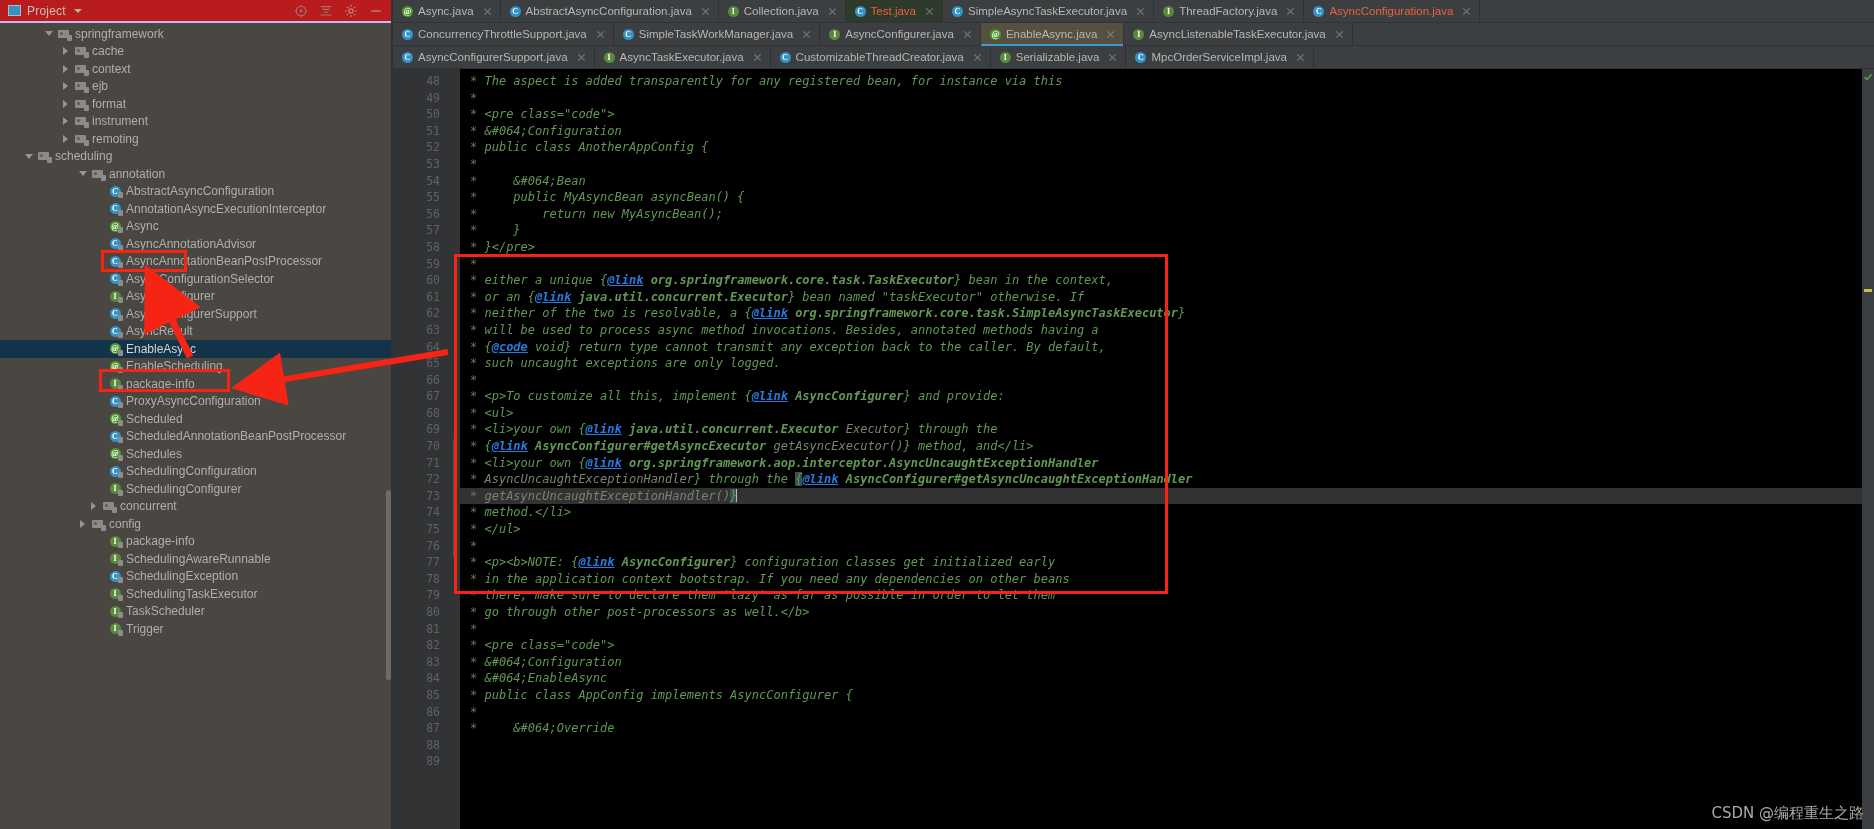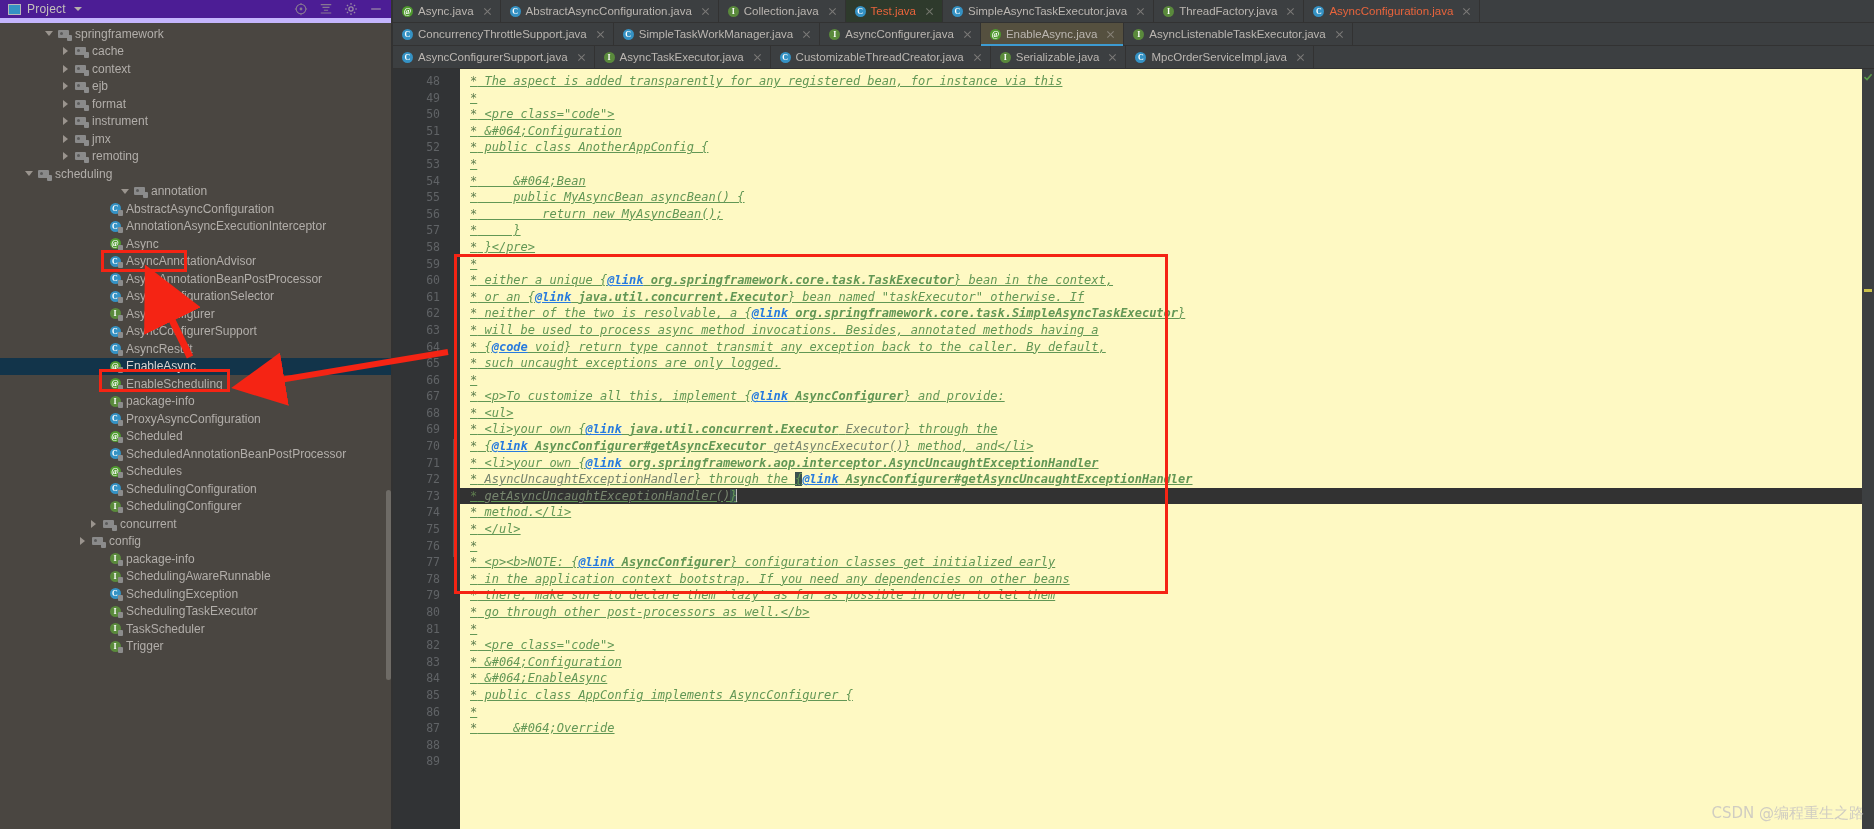--- a/index.html
+++ b/index.html
@@ -14,24 +14,24 @@
   
   #project-panel {
     width: 393px; height: 829px;
     background: #4a4641;
     display: flex; flex-direction: column;
     position: relative;
     flex: 0 0 393px;
   }
   #project-toolbar {
     height: 23px; min-height: 23px;
-    background: #4c1d95;
+    background: #b91c1c;
     display: flex; align-items: center;
     padding: 0 6px 0 8px;
-    border-bottom: 5px solid #c4b5fd;
+    border-bottom: 2px solid #c4b5fd;
   }
   .pt-left { display: flex; align-items: center; gap: 6px; }
   .proj-ico {
     width: 13px; height: 11px;
     border: 1px solid #b8b8b8;
     background: #3592c4;
     display: inline-block;
   }
   #project-label {
     color: #c4c0bb; font-size: 12px; letter-spacing: .2px;
@@ -157,42 +157,42 @@
   }
   .tab-x::before, .tab-x::after {
     content:""; position:absolute; left:1px; top:5px; width:9px; height:1px; background:#b0aba6;
   }
   .tab-x::before { transform: rotate(45deg); }
   .tab-x::after  { transform: rotate(-45deg); }
   .tab-spacer { flex:1; background:#3c3f41; border-bottom:0; }
 
   
   #code-wrap {
-    flex: 1; display: flex; background: #fef9c3; position: relative; overflow: hidden;
+    flex: 1; display: flex; background: #000000; position: relative; overflow: hidden;
   }
   #gutter {
     width: 56px; flex: 0 0 56px; background: #313335;
     padding-top: 4px; text-align: right;
     font-family: "DejaVu Sans Mono", monospace; font-size: 11.5px;
     color: #606366; user-select:none;
   }
   .gl { height: 16.6px; line-height: 16.6px; padding-right: 9px; }
   #fold-strip {
     width: 11px; flex: 0 0 11px; background: #313335; position: relative;
   }
   #fold-bar {
     position: absolute; left: 4px; top: 370px; width: 2px; height: 118px; background: #555;
   }
   #code-body {
     flex: 1; position: relative; padding-top: 4px; overflow: hidden;
     font-family: "DejaVu Sans Mono", monospace; font-size: 12px;
   }
   .cl {
     height: 16.6px; line-height: 16.6px; white-space: pre; padding-left: 10px;
-    color: #629755; font-style: italic; text-decoration: underline;
+    color: #629755; font-style: italic;
   }
   .cl.caret-line { background: #323232; }
   .star{ color: #5f7e4f; font-style: italic; }
   .link{ color: #287bde; text-decoration: underline; font-style: italic; font-weight: bold;}
   .linkref { color: #629755; font-style: italic; font-weight: bold; }
   .lbl { color: #77856e; font-style: italic; }
   .brace-hl { background: #3b514d; }
   .caret {
     display: inline-block; width: 1px; height: 13px; background: #bbb;
     vertical-align: -2px; margin-left: -1px;
@@ -290,37 +290,30 @@
           <span class="ti pkg">
             <span class="lock"></span>
           </span>
           <span class="tree-label">instrument</span>
         </div>
         <div class="tree-row" style="padding-left: 61px;">
           <span class="tw collapsed"></span>
           <span class="ti pkg">
             <span class="lock"></span>
           </span>
-          <span class="tree-label">jmx</span>
-        </div>
-        <div class="tree-row" style="padding-left: 61px;">
-          <span class="tw collapsed"></span>
-          <span class="ti pkg">
-            <span class="lock"></span>
-          </span>
           <span class="tree-label">remoting</span>
         </div>
         <div class="tree-row" style="padding-left: 24px;">
           <span class="tw expanded"></span>
           <span class="ti pkg">
             <span class="lock"></span>
           </span>
           <span class="tree-label">scheduling</span>
         </div>
-        <div class="tree-row" style="padding-left: 120px;">
+        <div class="tree-row" style="padding-left: 78px;">
           <span class="tw expanded"></span>
           <span class="ti pkg">
             <span class="lock"></span>
           </span>
           <span class="tree-label">annotation</span>
         </div>
         <div class="tree-row" style="padding-left: 95px;">
           <span class="tw"></span>
           <span class="ti cls">
             <span class="badge ac" style="font-style: italic;">C</span>

